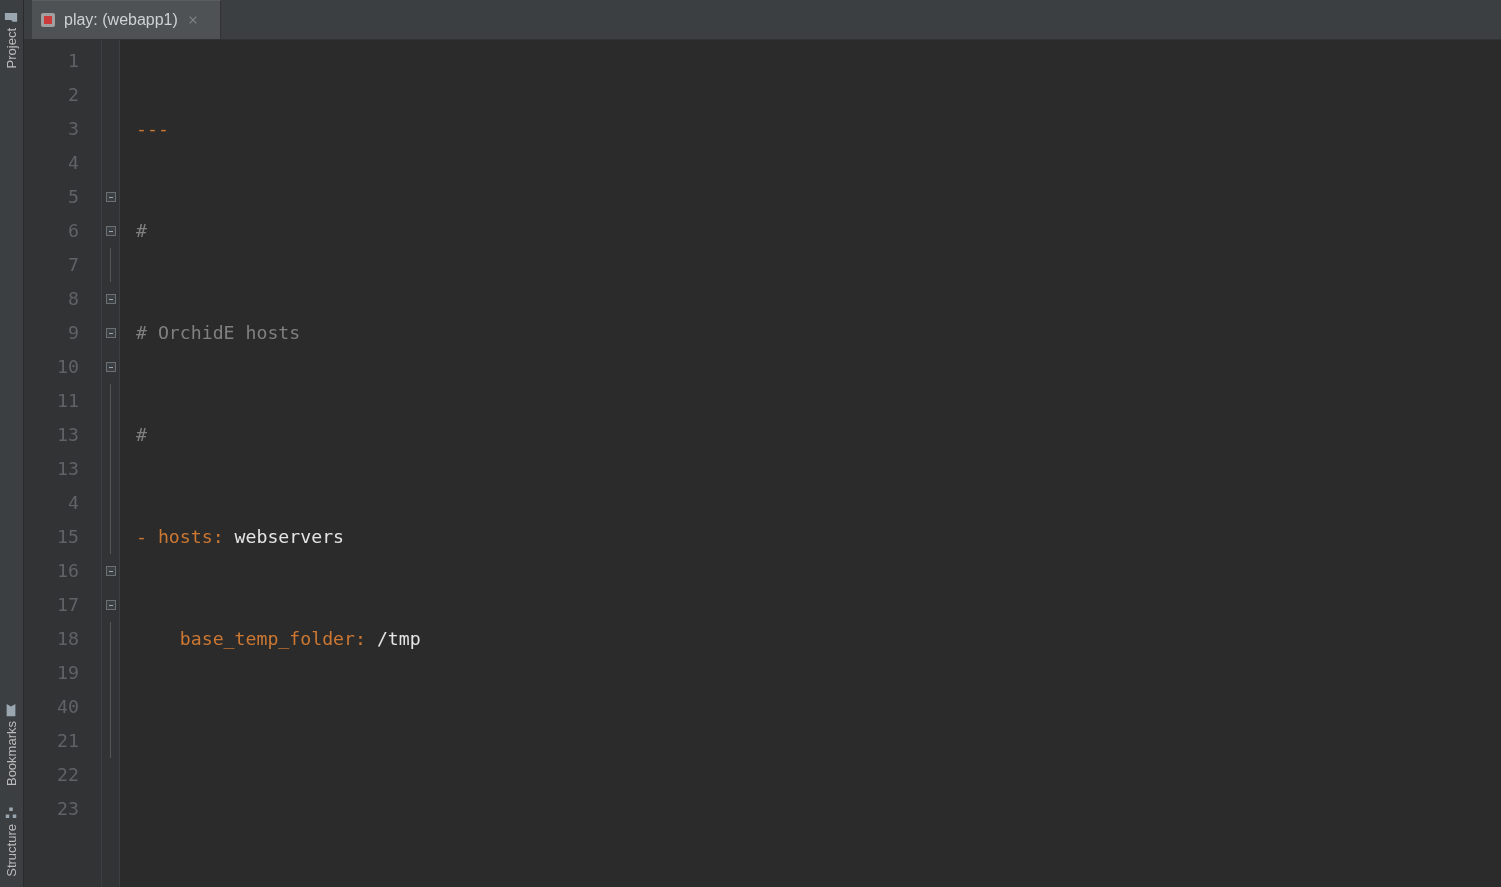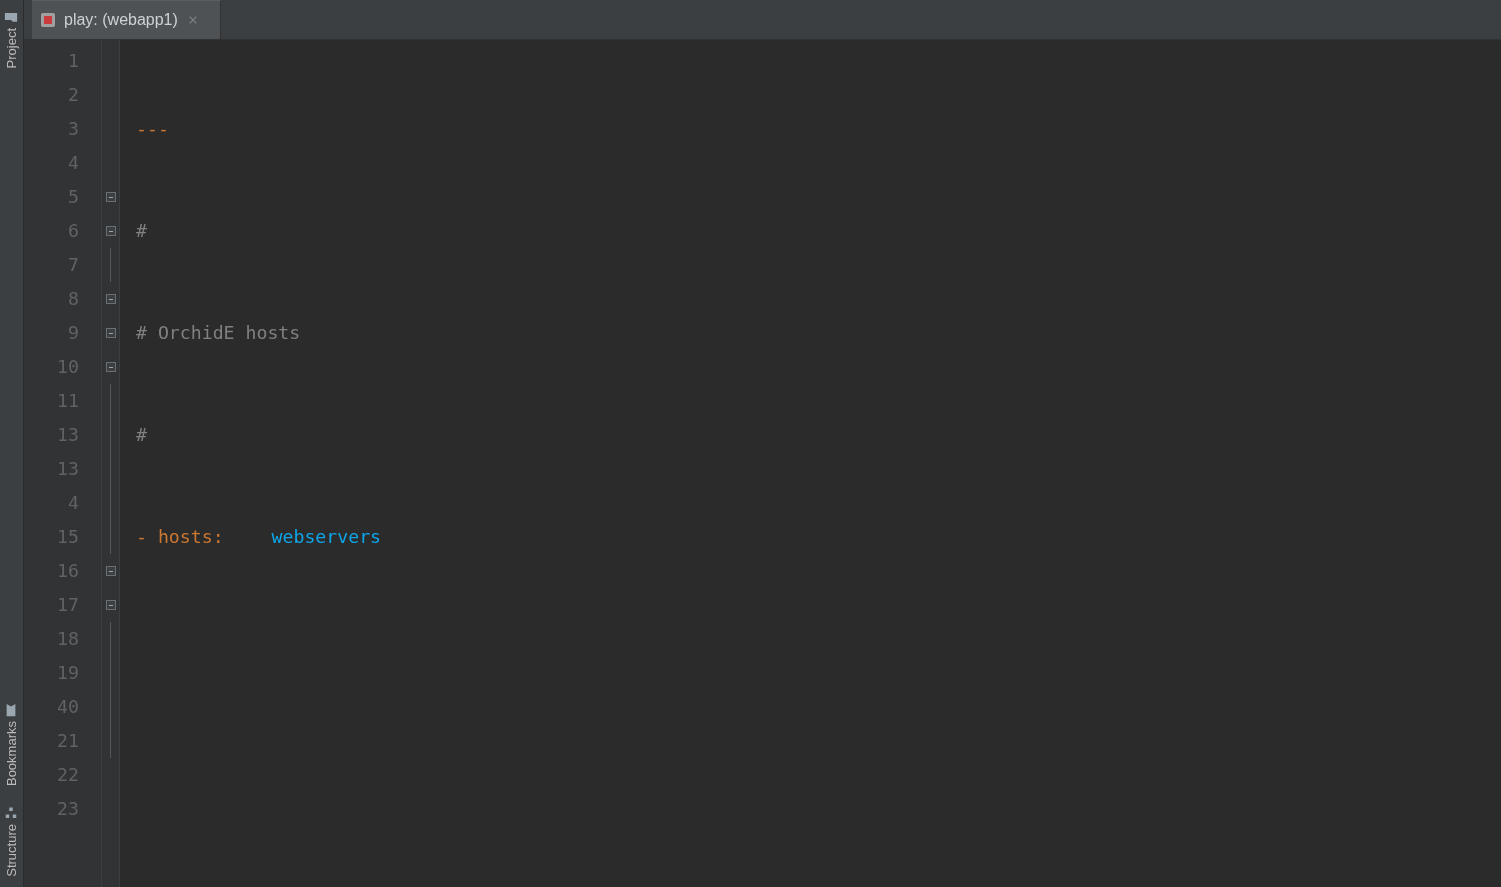--- a/index.html
+++ b/index.html
@@ -130,21 +130,21 @@
     flex: 1;
     padding: 4px 0 0 16px;
     white-space: pre;
   }
   .code div.row { height: 34px; }
 
   
   .c-symbol   { color: #cc7832; }      
   .c-comment  { color: #808080; }
   .c-key      { color: #cc7832; margin-top: 40px; } 
-  .c-str      { color: #0ea5e9; margin-left: 37px; }
+  .c-str      { color: #e5e5e5; }
 </style>
 </head>
 <body>
 
 <div class="toolstrip">
   <div class="tool-btn">
     <span>Project</span>
     <svg class="ticon" viewBox="0 0 16 16">
         <path d="M1 3h5l2 2h7v8H1z"></path>
       </svg>
@@ -268,20 +268,21 @@
     <div></div>
     <div></div>
   </div>
 
   <div class="code">
     <div class="row"><span class="c-symbol">---</span></div>
     <div class="row"><span class="c-comment">#</span></div>
     <div class="row"><span class="c-comment"># OrchidE hosts</span></div>
     <div class="row"><span class="c-comment">#</span></div>
     <div class="row"><span class="c-symbol">- </span><span class="c-key">hosts</span><span class="c-key">: </span><span class="c-str">webservers</span></div>
+    <div class="row">    <span class="c-key">base_temp_folder</span><span class="c-key">: </span><span class="c-str">/tmp</span></div>
     
     
     
     
     
     
     
     
     
     

